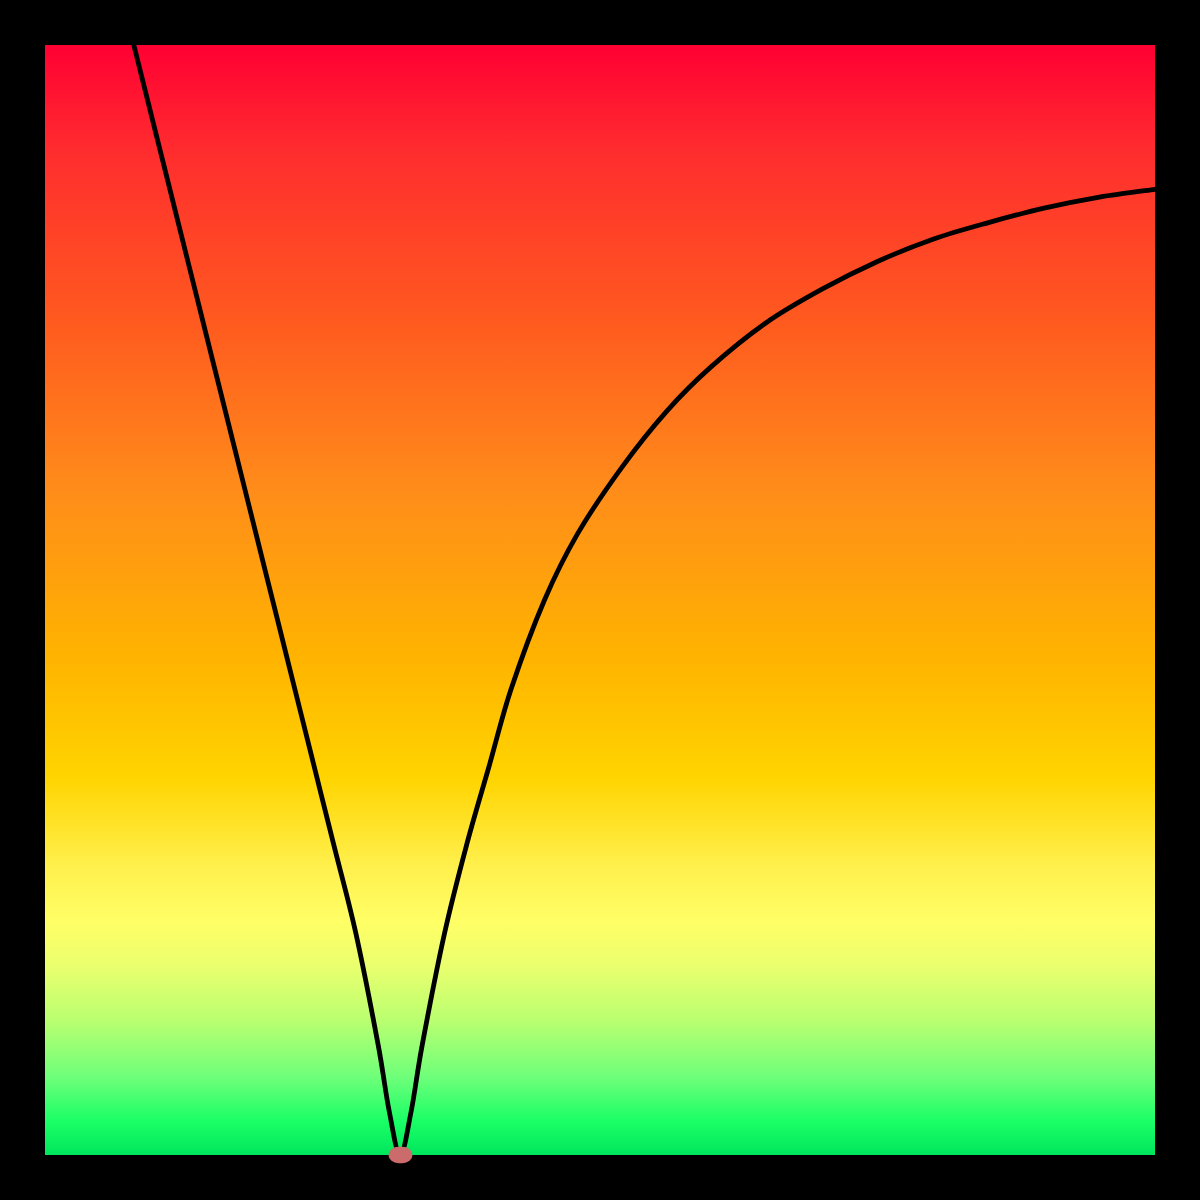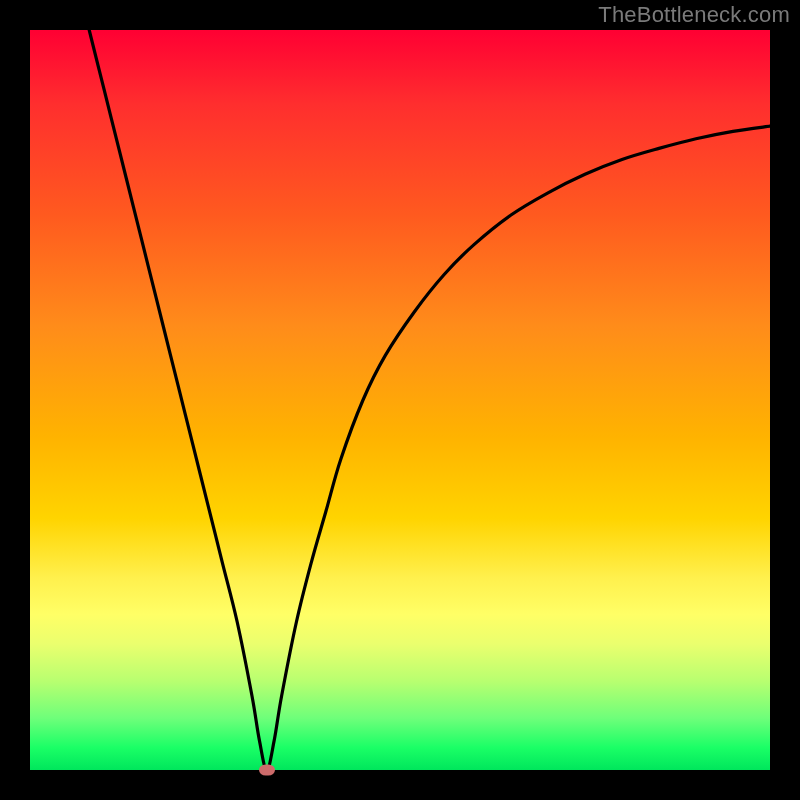--- a/index.html
+++ b/index.html
@@ -63,20 +63,19 @@
     background: #cc6b6b;
     border-radius: 50% / 60%;
     z-index: 3;
     transform: translate(-50%, -50%);
   }
 </style>
 </head>
 <body>
 
 <div class="frame">
-  <div class="watermark">TheBottleneck.com</div>
   <div class="plot">
     <svg class="curve" viewBox="0 0 740 740" preserveAspectRatio="none">
       <path id="curve-path" fill="none" stroke="#000000" stroke-width="3.2" stroke-linecap="round" stroke-linejoin="round" d="M 59.20 0.00 C 61.67 9.87, 69.07 39.47, 74.00 59.20 C 78.93 78.93, 83.87 98.67, 88.80 118.40 C 93.73 138.13, 98.67 157.87, 103.60 177.60 C 108.53 197.33, 113.47 217.07, 118.40 236.80 C 123.33 256.53, 128.27 276.27, 133.20 296.00 C 138.13 315.73, 143.07 335.47, 148.00 355.20 C 152.93 374.93, 157.87 394.67, 162.80 414.40 C 167.73 434.13, 172.67 453.87, 177.60 473.60 C 182.53 493.33, 187.47 513.07, 192.40 532.80 C 197.33 552.53, 202.27 569.80, 207.20 592.00 C 212.13 614.20, 218.30 646.27, 222.00 666.00 C 225.70 685.73, 226.93 698.07, 229.40 710.40 C 231.87 722.73, 234.33 740.00, 236.80 740.00 C 239.27 740.00, 241.73 722.73, 244.20 710.40 C 246.67 698.07, 247.90 685.73, 251.60 666.00 C 255.30 646.27, 261.47 614.20, 266.40 592.00 C 271.33 569.80, 276.27 551.30, 281.20 532.80 C 286.13 514.30, 291.07 498.27, 296.00 481.00 C 300.93 463.73, 304.63 447.70, 310.80 429.20 C 316.97 410.70, 325.60 387.27, 333.00 370.00 C 340.40 352.73, 346.57 340.40, 355.20 325.60 C 363.83 310.80, 374.93 294.77, 384.80 281.20 C 394.67 267.63, 404.53 255.30, 414.40 244.20 C 424.27 233.10, 432.90 224.47, 444.00 214.60 C 455.10 204.73, 468.67 193.63, 481.00 185.00 C 493.33 176.37, 505.67 169.58, 518.00 162.80 C 530.33 156.02, 542.67 149.85, 555.00 144.30 C 567.33 138.75, 579.67 133.82, 592.00 129.50 C 604.33 125.18, 616.67 121.85, 629.00 118.40 C 641.33 114.95, 653.67 111.62, 666.00 108.78 C 678.33 105.94, 690.67 103.48, 703.00 101.38 C 715.33 99.28, 733.83 97.06, 740.00 96.20"></path>
     </svg>
     <div id="marker" class="marker" style="left: 236.8px; top: 740px; background: rgb(204, 107, 107);"></div>
   </div>
 </div>
 
 </body></html>

